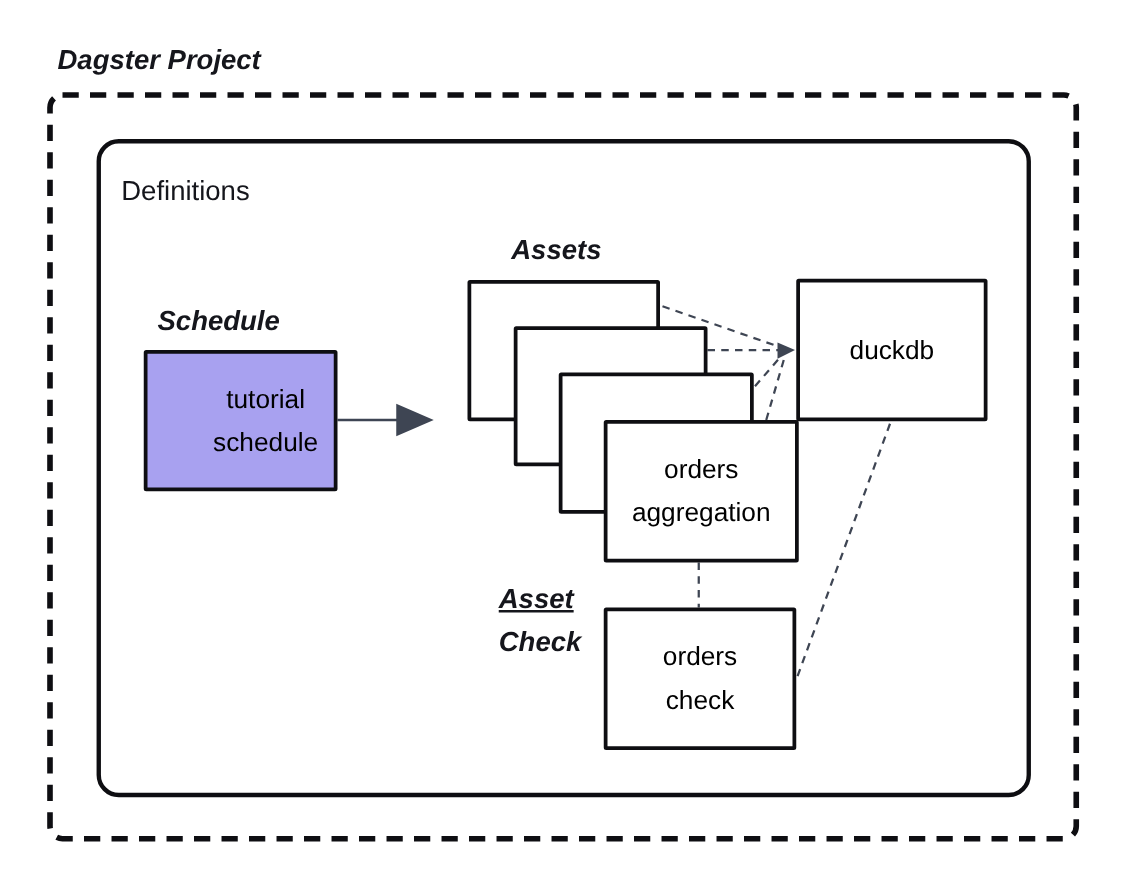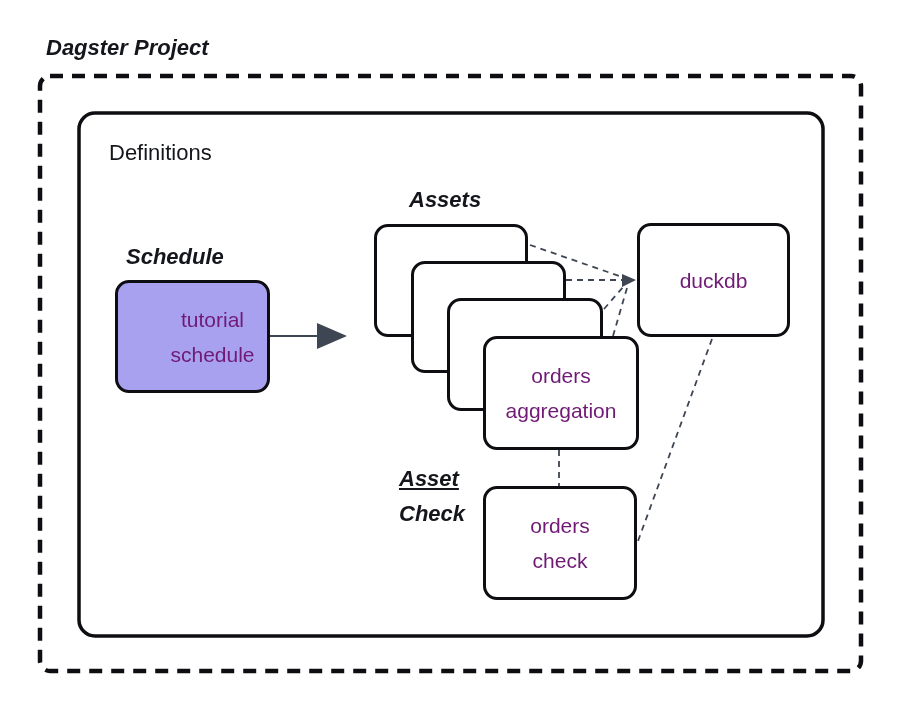--- a/index.html
+++ b/index.html
@@ -27,38 +27,37 @@
     font-size: 22px;
     font-weight: 600;
     font-style: italic;
     line-height: 28px;
     white-space: nowrap;
     color: #15161c;
   }
   .label.regular {
     font-style: normal;
     font-weight: 500;
-    margin-left: 12px;
   }
   .node {
     position: absolute;
     z-index: 1;
     box-sizing: border-box;
     border: 3.5px solid #0e0e12;
-    border-radius: 14px;
+    border-radius: 2px;
     background: #ffffff;
     display: flex;
     flex-direction: column;
     align-items: center;
     justify-content: center;
     font-size: 21px;
     font-weight: 500;
     line-height: 35px;
     text-align: right;
-    color: #701a75;
+    color: #000000;
   }
   .node.purple { background: #a8a1f0; padding-left: 40px; }
 </style>
 </head>
 <body>
 
 <div id="canvas">
 
   <svg id="wires" width="900" height="713" viewBox="0 0 900 713">
 

